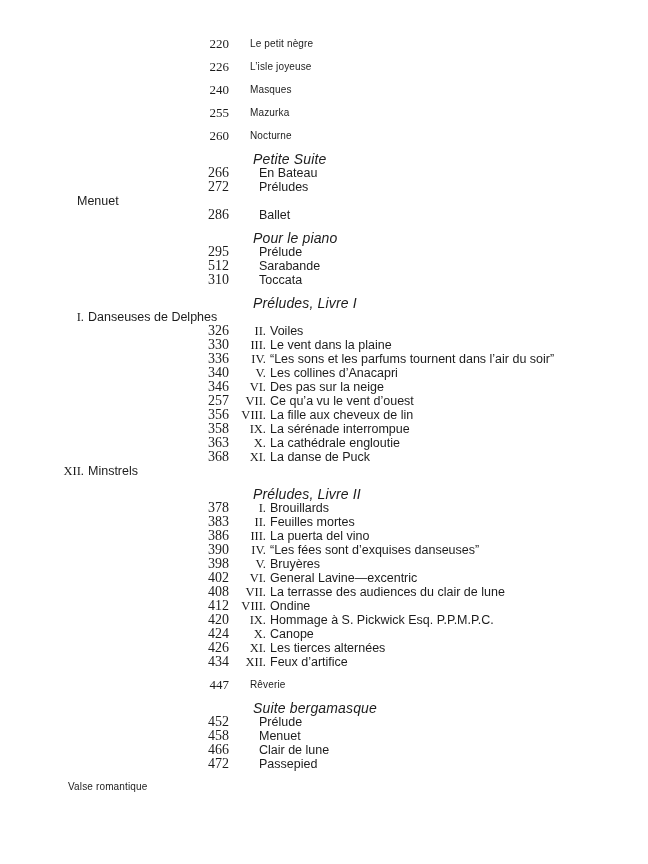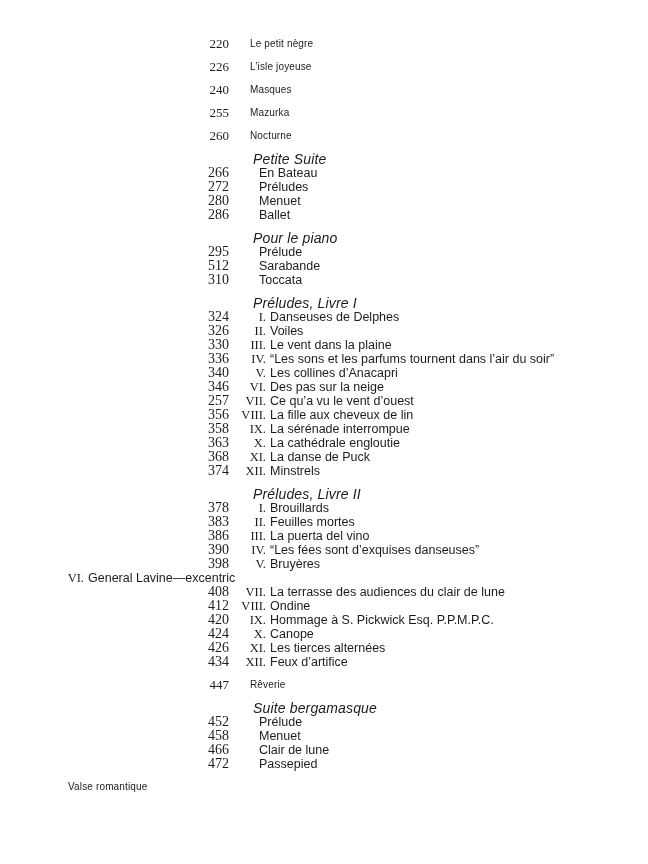--- a/index.html
+++ b/index.html
@@ -78,21 +78,20 @@
       </div>
     <div class="row sub">
         <span class="num">266</span>
         <span class="title">En Bateau</span>
       </div>
     <div class="row sub">
         <span class="num">272</span>
         <span class="title">Préludes</span>
       </div>
     <div class="row sub">
-        <span class="num">280</span>
         <span class="title">Menuet</span>
       </div>
     <div class="row sub">
         <span class="num">286</span>
         <span class="title">Ballet</span>
       </div>
 
     <div class="row header">
         <span class="num"></span>
         <span class="title">Pour le piano</span>
@@ -108,21 +107,20 @@
     <div class="row sub">
         <span class="num">310</span>
         <span class="title">Toccata</span>
       </div>
 
     <div class="row header">
         <span class="num"></span>
         <span class="title">Préludes, Livre I</span>
       </div>
     <div class="row numbered">
-        <span class="num">324</span>
         <span class="numeral">I.</span>
         <span class="title">Danseuses de Delphes</span>
       </div>
     <div class="row numbered">
         <span class="num">326</span>
         <span class="numeral">II.</span>
         <span class="title">Voiles</span>
       </div>
     <div class="row numbered">
         <span class="num">330</span>
@@ -163,21 +161,20 @@
         <span class="num">363</span>
         <span class="numeral">X.</span>
         <span class="title">La cathédrale engloutie</span>
       </div>
     <div class="row numbered">
         <span class="num">368</span>
         <span class="numeral">XI.</span>
         <span class="title">La danse de Puck</span>
       </div>
     <div class="row numbered">
-        <span class="num">374</span>
         <span class="numeral">XII.</span>
         <span class="title">Minstrels</span>
       </div>
 
     <div class="row header">
         <span class="num"></span>
         <span class="title">Préludes, Livre II</span>
       </div>
     <div class="row numbered">
         <span class="num">378</span>
@@ -198,20 +195,21 @@
         <span class="num">390</span>
         <span class="numeral">IV.</span>
         <span class="title">“Les fées sont d’exquises danseuses”</span>
       </div>
     <div class="row numbered">
         <span class="num">398</span>
         <span class="numeral">V.</span>
         <span class="title">Bruyères</span>
       </div>
     <div class="row numbered">
+        <span class="num">402</span>
         <span class="numeral">VI.</span>
         <span class="title">General Lavine—excentric</span>
       </div>
     <div class="row numbered">
         <span class="num">408</span>
         <span class="numeral">VII.</span>
         <span class="title">La terrasse des audiences du clair de lune</span>
       </div>
     <div class="row numbered">
         <span class="num">412</span>

